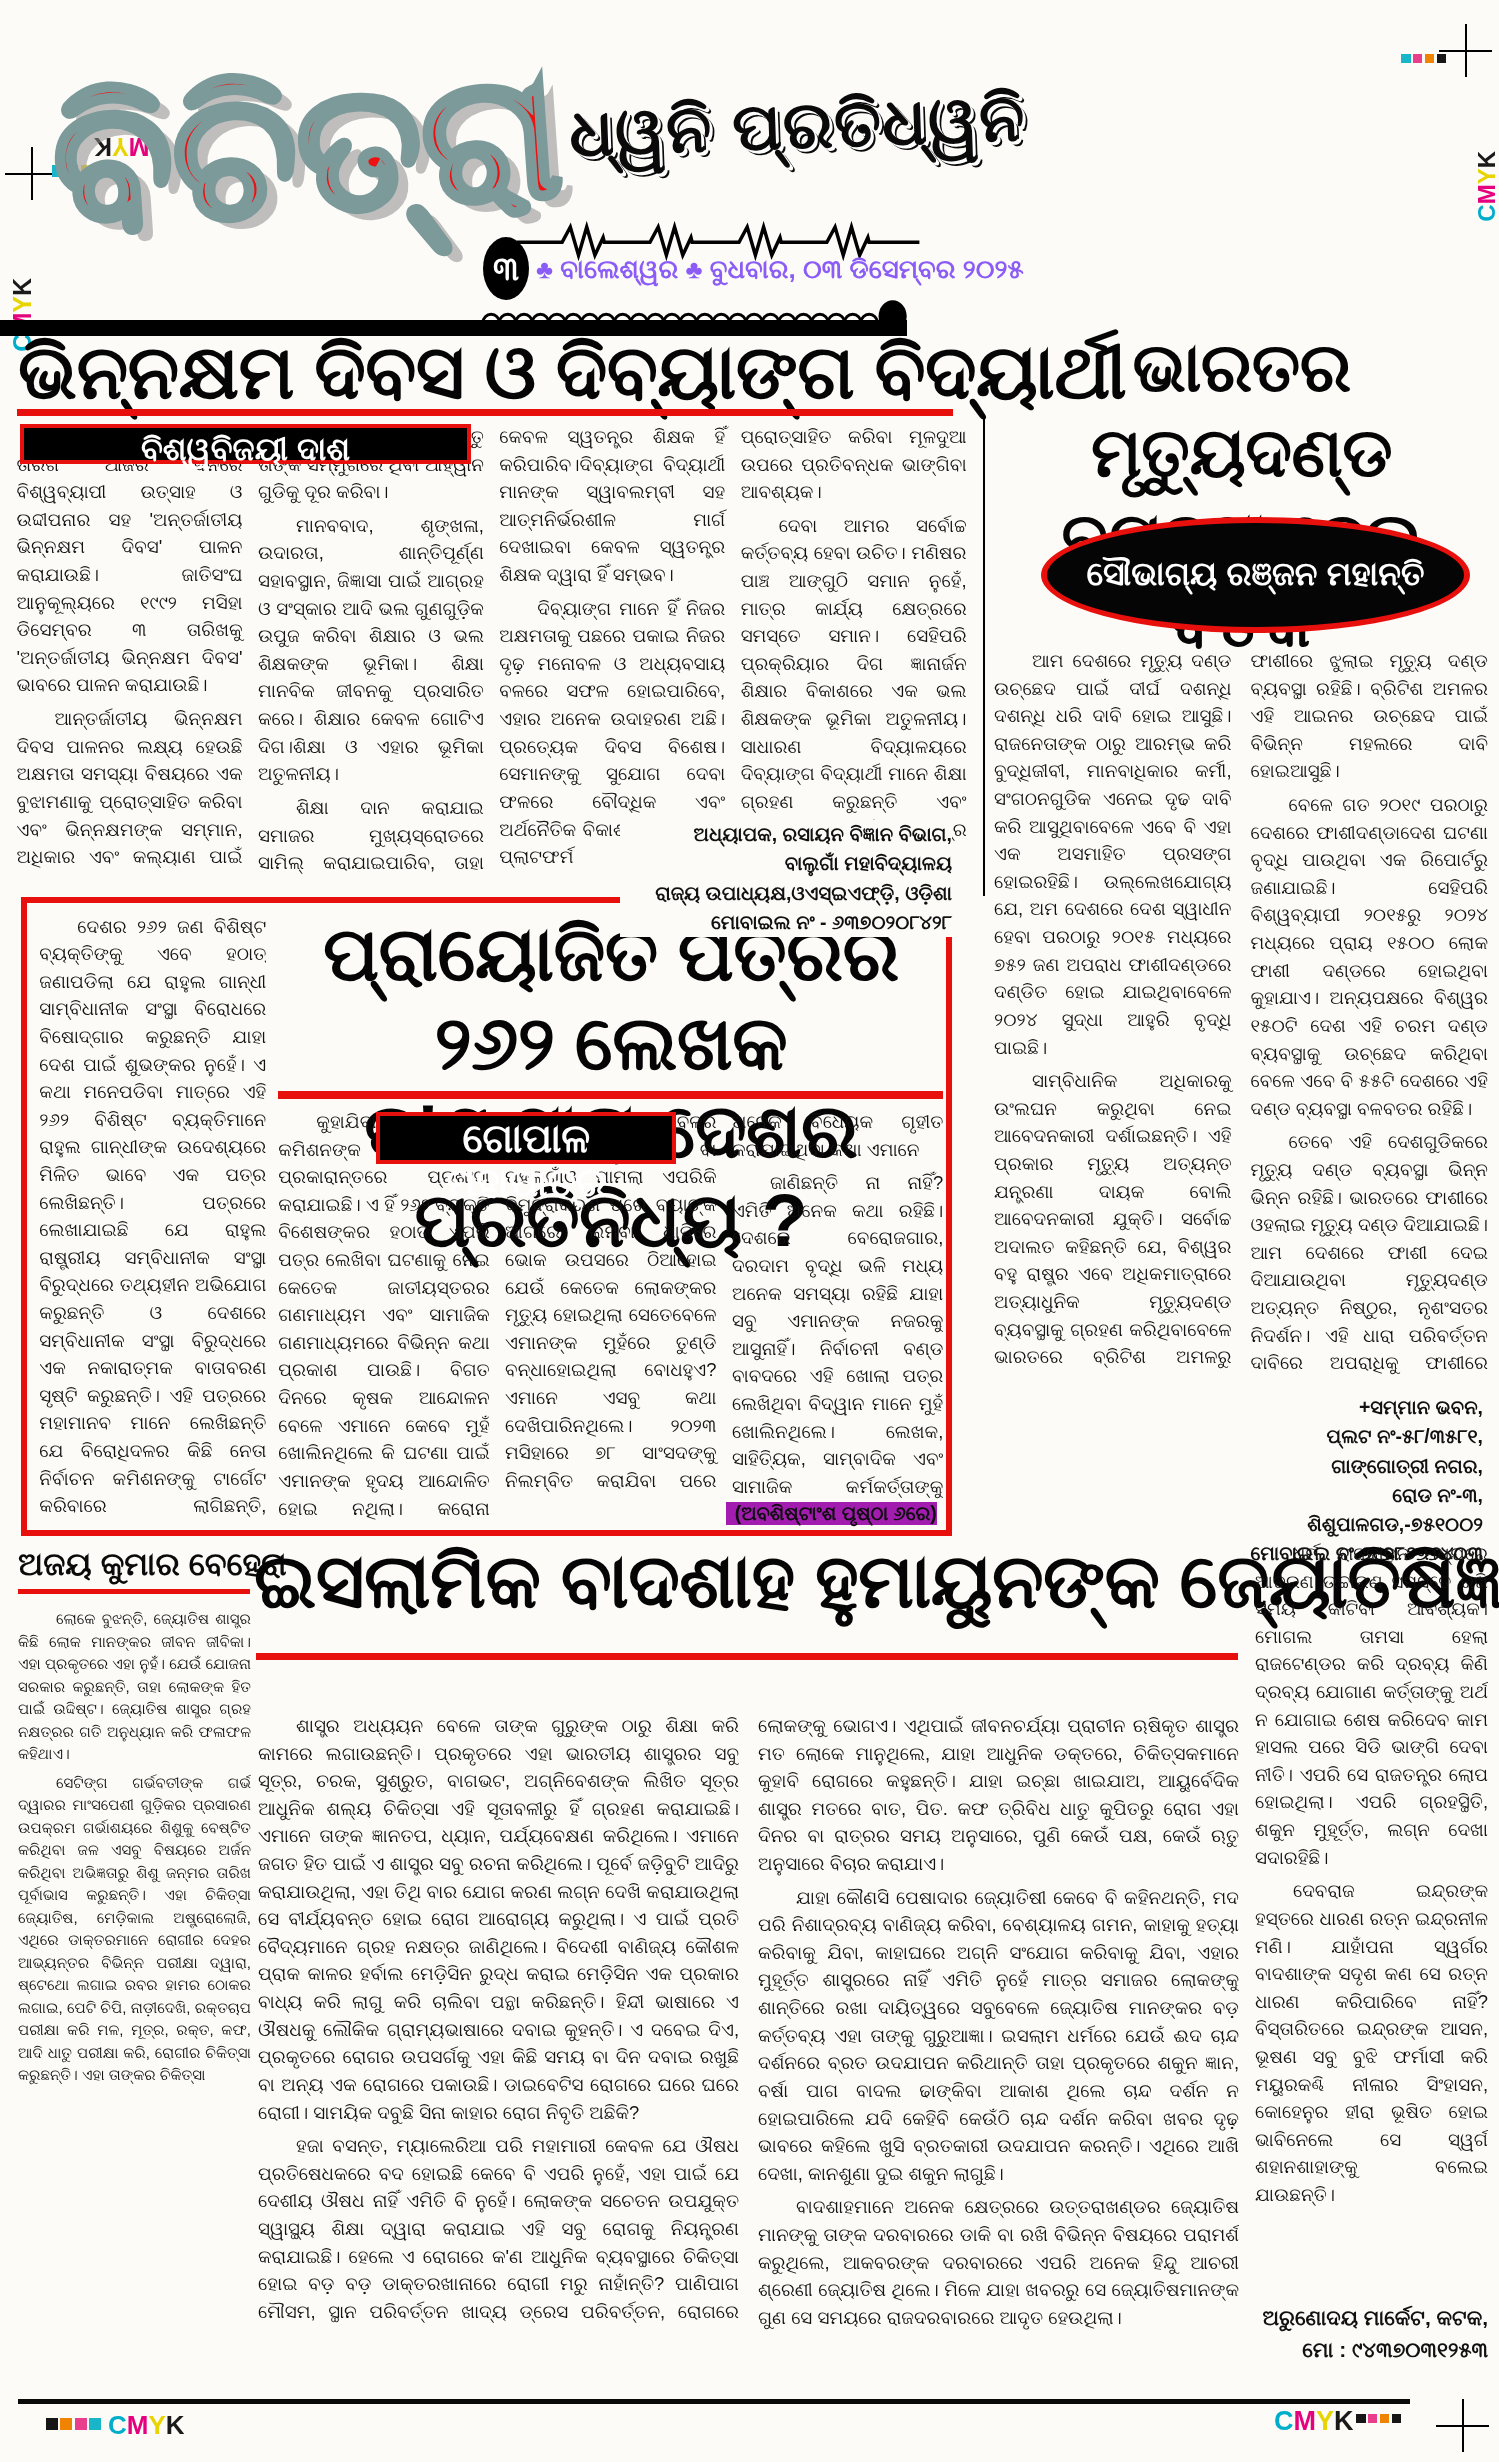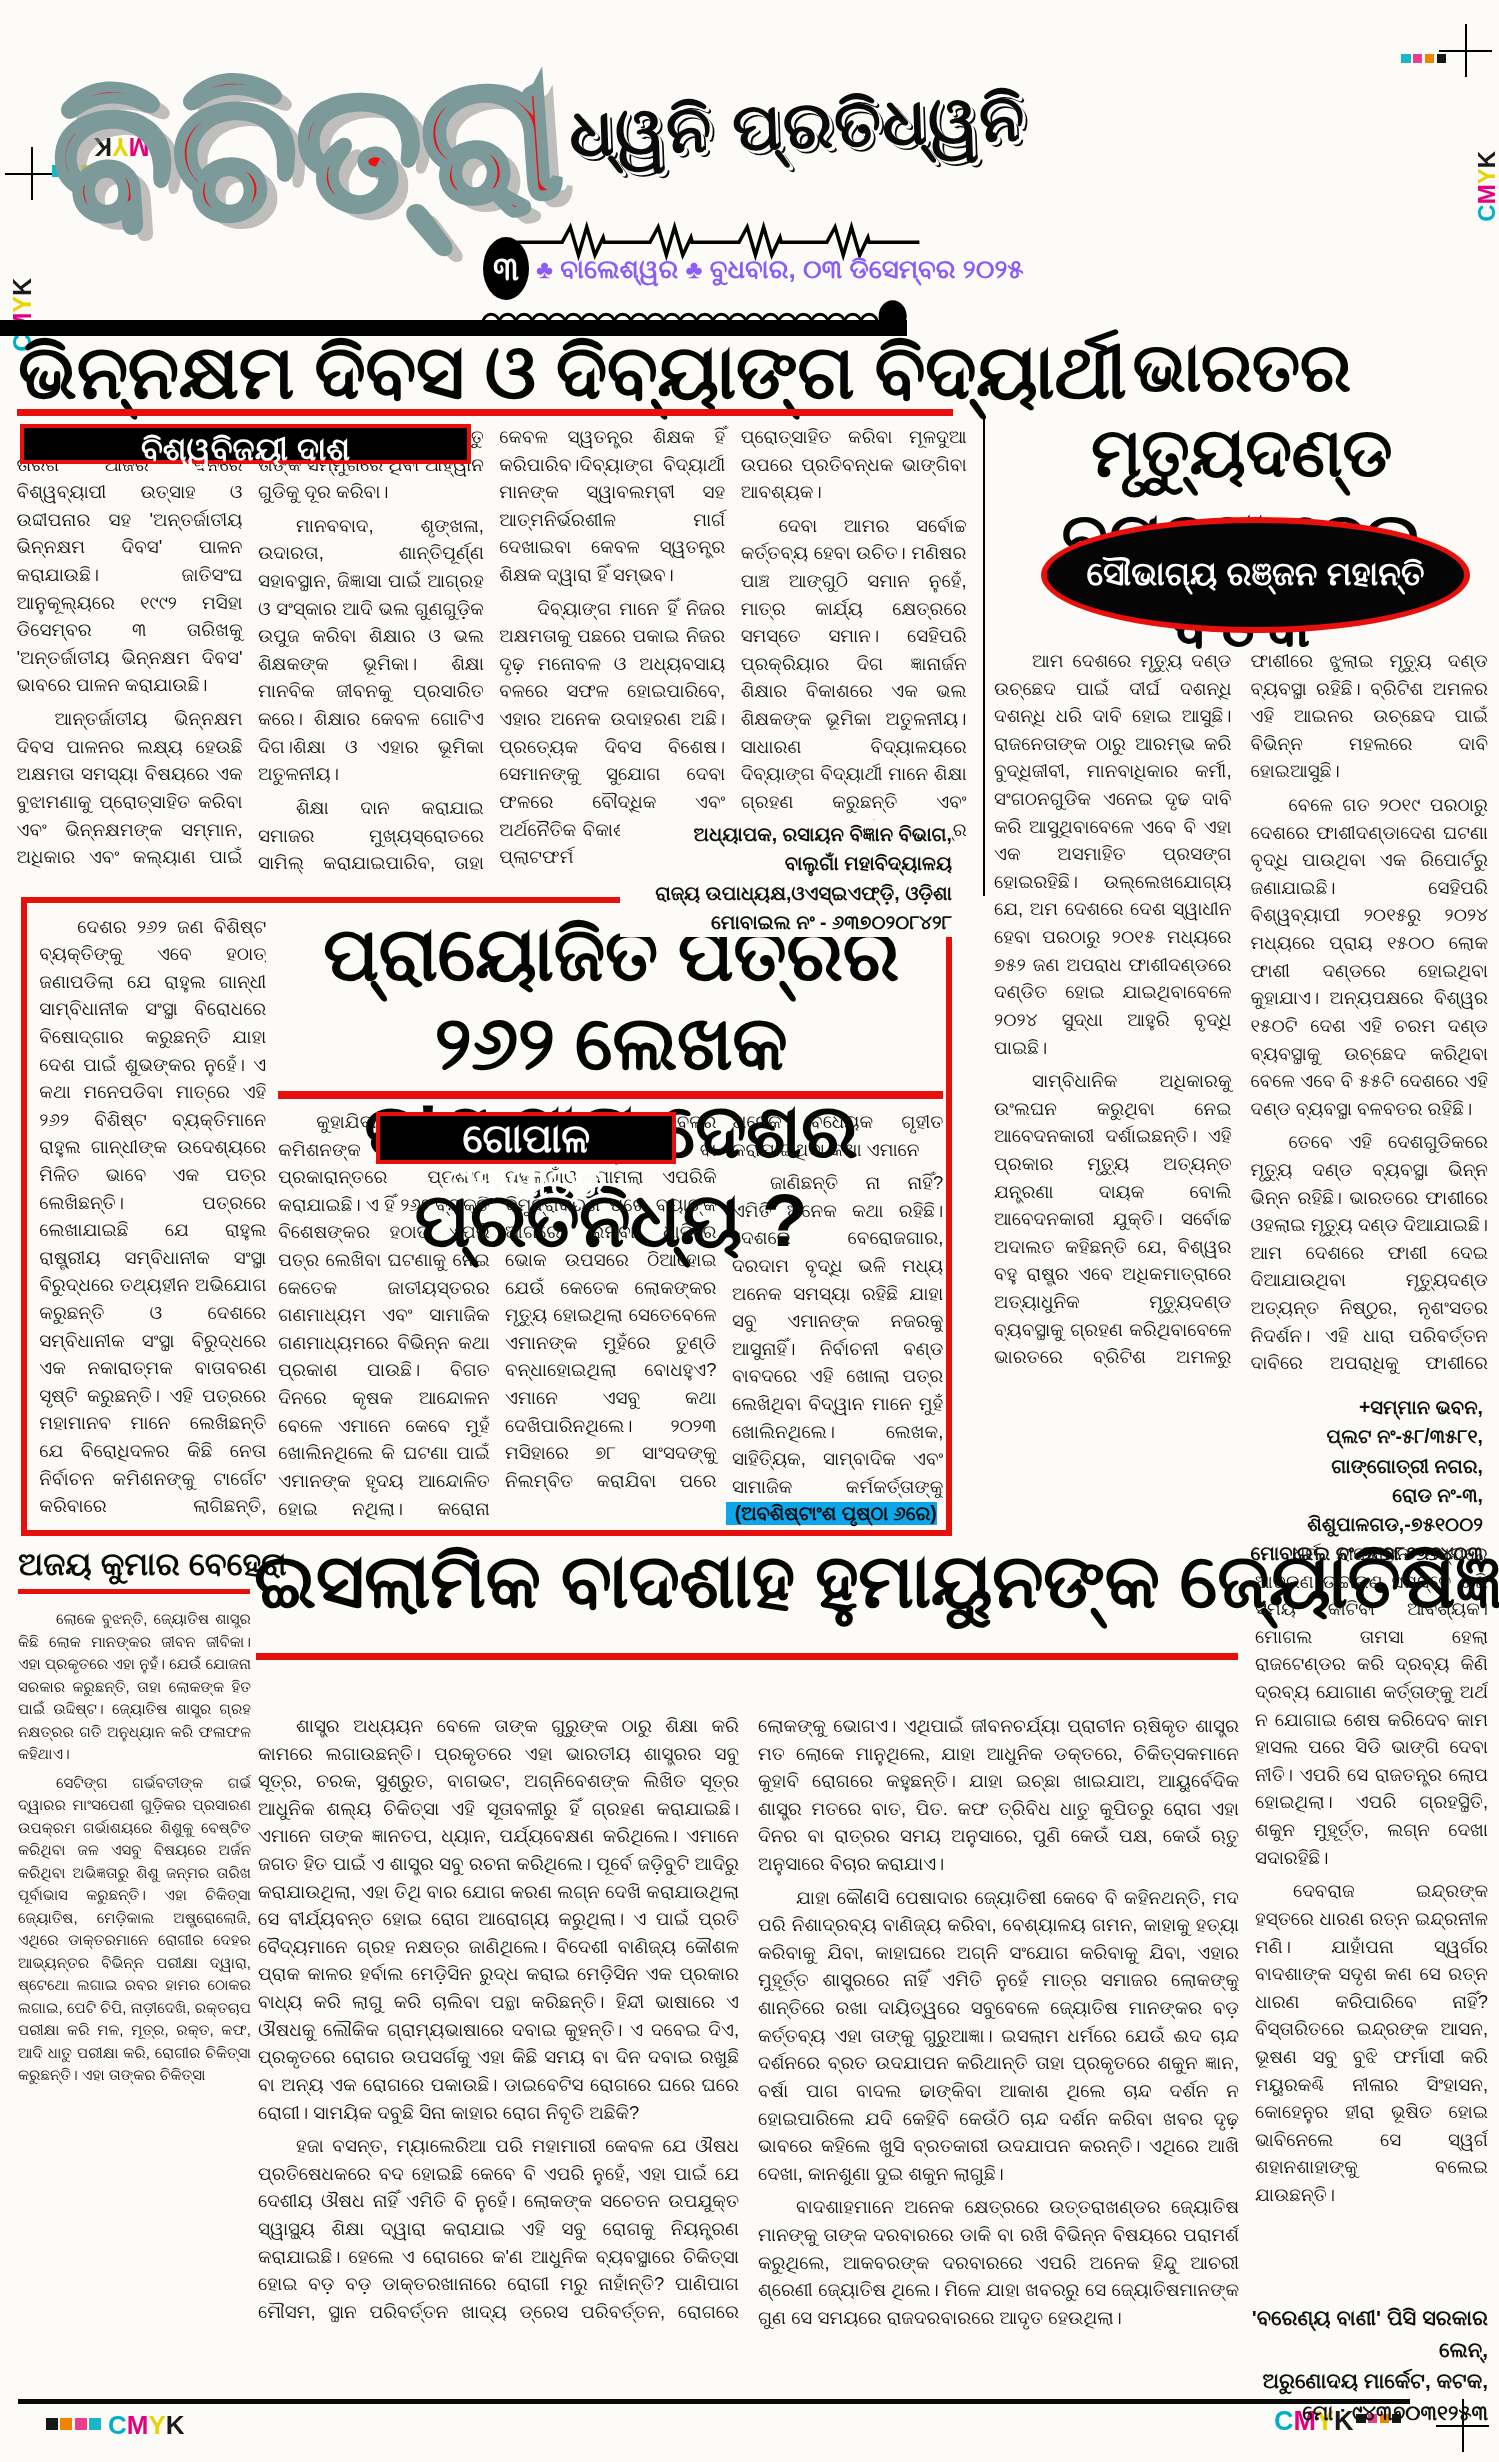--- a/index.html
+++ b/index.html
@@ -132,21 +132,21 @@
     </div>
     <div class="abs red" style="left:251px;top:188px;width:665px;height:7.7px;"></div>
 
     <div class="abs jtext cols3" style="left:251px;top:205px;width:665px;height:415px;z-index:1;">
         <p>କୁହାଯିବା ସହ ନିର୍ବାଚନ କମିଶନଙ୍କ କାର୍ଯ୍ୟକୁ ପ୍ରକାରାନ୍ତରେ ପ୍ରଶଂସା କରାଯାଇଛି। ଏ ହିଁ ୨୬୨ ବ୍ୟକ୍ତି ବିଶେଷଙ୍କର ହଠାତ୍ ଏପରି ପତ୍ର ଲେଖିବା ଘଟଣାକୁ ନେଇ କେତେକ ଜାତୀୟସ୍ତରର ଗଣମାଧ୍ୟମ ଏବଂ ସାମାଜିକ ଗଣମାଧ୍ୟମରେ ବିଭିନ୍ନ କଥା ପ୍ରକାଶ ପାଉଛି। ବିଗତ ଦିନରେ କୃଷକ ଆନ୍ଦୋଳନ ବେଳେ ଏମାନେ କେବେ ମୁହଁ ଖୋଲିନଥିଲେ କି ଘଟଣା ପାଇଁ ଏମାନଙ୍କ ହୃଦୟ ଆନ୍ଦୋଳିତ ହୋଇ ନଥିଲା। କରୋନା ମହାମାରୀ ବେଳର ଅବ୍ୟବସ୍ଥାରେ ହେଉ ବା ପହଲଗାଁଓ ମାମଲା ଏପରିକି ବିମୁଦ୍ରାକରଣ ପରେ ବ୍ୟାଙ୍କ ଆଗରେ ଲମ୍ବା ଧାଡିରେ ଭୋକ ଉପସରେ ଠିଆହୋଇ ଯେଉଁ କେତେକ ଲୋକଙ୍କର ମୃତ୍ୟୁ ହୋଇଥିଲା ସେତେବେଳେ ଏମାନଙ୍କ ମୁହଁରେ ତୁଣ୍ଡି ବନ୍ଧାହୋଇଥିଲା ବୋଧହୁଏ? ଏମାନେ ଏସବୁ କଥା ଦେଖିପାରିନଥିଲେ। ୨୦୨୩ ମସିହାରେ ୭୮ ସାଂସଦଙ୍କୁ ନିଲମ୍ବିତ କରାଯିବା ପରେ ଅନେକ ବିଧେୟକ ଗୃହୀତ କରାଯାଇଥିବା କଥା ଏମାନେ</p>
         <p>ଜାଣିଛନ୍ତି ନା ନାହିଁ? ଏମିତି ଅନେକ କଥା ରହିଛି। ଦେଶରେ ବେରୋଜଗାର, ଦରଦାମ ବୃଦ୍ଧି ଭଳି ମଧ୍ୟ ଅନେକ ସମସ୍ୟା ରହିଛି ଯାହା ସବୁ ଏମାନଙ୍କ ନଜରକୁ ଆସୁନାହିଁ। ନିର୍ବାଚନୀ ବଣ୍ଡ ବାବଦରେ ଏହି ଖୋଲା ପତ୍ର ଲେଖିଥିବା ବିଦ୍ୱାନ ମାନେ ମୁହଁ ଖୋଲିନଥିଲେ। ଲେଖକ, ସାହିତ୍ୟିକ, ସାମ୍ବାଦିକ ଏବଂ ସାମାଜିକ କର୍ମକର୍ତ୍ତାଙ୍କୁ ଜେଲରେ ପୁରାଯାଉଛି। ଏହି ୨୬୨ କ'ଣ ଏକଥା ଜାଣିନାହାଁନ୍ତି ନା ଜାଣିବାକୁ ଚେଷ୍ଟା କରିନାହାଁନ୍ତି? ଅସହମତି ଜାହିର କରି କେତେ ଯେ ଜେଲରେ ସଢୁଛନ୍ତି ସେ କଥା ଜଣାନାହିଁ କିନ୍ତୁ ସବୁ ନିର୍ବାଚନ ବେଳେ ରାମ- ରହୀମ ଭଳି ଅପରାଧିଙ୍କୁ ପାରୋଲରେ ଜେଲରୁ ବାହାର କରାଯାଉଛି। ଆଶାରାମଙ୍କୁ ଜାମିନ ମିଳିଯାଉଛି। ହଜାର ହଜାର କୋଟିର ଠକେଇ (ଘୋଟାଲା) କରିଥିବା ଲୋକେ ମଜାରେ ବୁଲୁଛନ୍ତି। ଶିଳ୍ପପତିଙ୍କ ଲକ୍ଷଲକ୍ଷ କୋଟି ଟଙ୍କା ଛାଡ କରାଯାଉଛି। ଏବାବଦରେ କ'ଣ ଏହି ୨୬୨ ପତ୍ର ଲେଖକ ବିଦ୍ୱାନ ମାନେ ଅନଭିଜ୍ଞ କି? ଏମାନେତ କେବେ ଏସବୁ ପ୍ରସଙ୍ଗରେ ପତ୍ର ଲେଖିନାହାଁନ୍ତି? ବିନା</p>
       </div>
 
     <div class="abs byline-box" style="left:349px;top:209px;width:300px;height:52px;font-size:40px;line-height:44px;z-index:2;">ଗୋପାଳ ମହାପାତ୍ର</div>
 
-    <div class="abs" style="right:9.5px;bottom:4.7px;font-size:19.5px;font-weight:700;background:#0ea5e9;padding-left:8.3px;z-index:3;">(ଅବଶିଷ୍ଟାଂଶ ପୃଷ୍ଠା ୬ରେ)</div>
+    <div class="abs" style="right:9.5px;bottom:4.7px;font-size:19.5px;font-weight:700;background:#a21caf;padding-left:8.3px;z-index:3;">(ଅବଶିଷ୍ଟାଂଶ ପୃଷ୍ଠା ୬ରେ)</div>
   </div>
 
   <div class="abs" style="left:18px;top:1546px;width:232px;text-align:center;font-size:32px;font-weight:800;color:#0a0a0a;
               border-bottom:5.3px solid #e8100c;padding-bottom:6px;white-space:nowrap;">ଅଜୟ କୁମାର ବେହେରା</div>
 
   <div class="abs headline" style="left:254px;top:1538px;width:986px;font-size:75px;text-align:center;white-space:nowrap;">ଇସଲାମିକ ବାଦଶାହ ହୁମାୟୁନଙ୍କ ଜ୍ୟୋତିଷିଜ୍ଞାନ</div>
   <div class="abs red" style="left:256px;top:1653px;width:982px;height:7.1px;"></div>
 
   <div class="abs jtext" style="left:18px;top:1608px;width:233px;height:789px;font-size:15px;">
       <p>ଲୋକେ ବୁଝନ୍ତି, ଜ୍ୟୋତିଷ ଶାସ୍ତ୍ର କିଛି ଲୋକ ମାନଙ୍କର ଜୀବନ ଜୀବିକା। ଏହା ପ୍ରକୃତରେ ଏହା ନୁହଁ। ଯେଉଁ ଯୋଜନା ସରକାର କରୁଛନ୍ତି, ତାହା ଲୋକଙ୍କ ହିତ ପାଇଁ ଉଦ୍ଦିଷ୍ଟ। ଜ୍ୟୋତିଷ ଶାସ୍ତ୍ର ଗ୍ରହ ନକ୍ଷତ୍ରର ଗତି ଅନୁଧ୍ୟାନ କରି ଫଳାଫଳ କହିଥାଏ।</p>
@@ -159,21 +159,20 @@
       <p>ଯାହା କୌଣସି ପେଷାଦାର ଜ୍ୟୋତିଷୀ କେବେ ବି କହିନଥନ୍ତି, ମଦ ପରି ନିଶାଦ୍ରବ୍ୟ ବାଣିଜ୍ୟ କରିବା, ବେଶ୍ୟାଳୟ ଗମନ, କାହାକୁ ହତ୍ୟା କରିବାକୁ ଯିବା, କାହାଘରେ ଅଗ୍ନି ସଂଯୋଗ କରିବାକୁ ଯିବା, ଏହାର ମୁହୂର୍ତ୍ତ ଶାସ୍ତ୍ରରେ ନାହିଁ ଏମିତି ନୁହେଁ ମାତ୍ର ସମାଜର ଲୋକଙ୍କୁ ଶାନ୍ତିରେ ରଖା ଦାୟିତ୍ୱରେ ସବୁବେଳେ ଜ୍ୟୋତିଷ ମାନଙ୍କର ବଡ଼ କର୍ତ୍ତବ୍ୟ ଏହା ତାଙ୍କୁ ଗୁରୁଆଜ୍ଞା। ଇସଲାମ ଧର୍ମରେ ଯେଉଁ ଈଦ ଚାନ୍ଦ ଦର୍ଶନରେ ବ୍ରତ ଉଦଯାପନ କରିଥାନ୍ତି ତାହା ପ୍ରକୃତରେ ଶକୁନ ଜ୍ଞାନ, ବର୍ଷା ପାଗ ବାଦଲ ଢାଙ୍କିବା ଆକାଶ ଥିଲେ ଚାନ୍ଦ ଦର୍ଶନ ନ ହୋଇପାରିଲେ ଯଦି କେହିବି କେଉଁଠି ଚାନ୍ଦ ଦର୍ଶନ କରିବା ଖବର ଦୃଢ଼ ଭାବରେ କହିଲେ ଖୁସି ବ୍ରତକାରୀ ଉଦଯାପନ କରନ୍ତି। ଏଥିରେ ଆଖି ଦେଖା, କାନଶୁଣା ଦୁଇ ଶକୁନ ଲାଗୁଛି।</p>
       <p>ବାଦଶାହମାନେ ଅନେକ କ୍ଷେତ୍ରରେ ଉତ୍ତରାଖଣ୍ଡର ଜ୍ୟୋତିଷ ମାନଙ୍କୁ ତାଙ୍କ ଦରବାରରେ ଡାକି ବା ରଖି ବିଭିନ୍ନ ବିଷୟରେ ପରାମର୍ଶ କରୁଥିଲେ, ଆକବରଙ୍କ ଦରବାରରେ ଏପରି ଅନେକ ହିନ୍ଦୁ ଆଚରୀ ଶ୍ରେଣୀ ଜ୍ୟୋତିଷ ଥିଲେ। ମିଳେ ଯାହା ଖବରରୁ ସେ ଜ୍ୟୋତିଷମାନଙ୍କ ଗୁଣ ସେ ସମୟରେ ରାଜଦରବାରରେ ଆଦୃତ ହେଉଥିଲା।</p>
     </div>
 
   <div class="abs jtext" style="left:1255px;top:1540px;width:233px;height:757px;">
       <p>ଧର୍ମ, ରାଜକାନୁନ ମଧ୍ୟରେ ଆଚରଣ ଉଚ୍ଚାରଣ ସମସ୍ତେ ରଖି ସମୟ କାଟିବା ଆବଶ୍ୟକ। ମୋଗଲ ତାମସା ହେଲା ରାଜଟେଣ୍ଡର କରି ଦ୍ରବ୍ୟ କିଣି ଦ୍ରବ୍ୟ ଯୋଗାଣ କର୍ତ୍ତାଙ୍କୁ ଅର୍ଥ ନ ଯୋଗାଇ ଶେଷ କରିଦେବ କାମ ହାସଲ ପରେ ସିଡି ଭାଙ୍ଗି ଦେବା ନୀତି। ଏପରି ସେ ରାଜତନ୍ତ୍ର ଲୋପ ହୋଇଥିଲା। ଏପରି ଗ୍ରହସ୍ଥିତି, ଶକୁନ ମୁହୂର୍ତ୍ତ, ଲଗ୍ନ ଦେଖା ସଦାରହିଛି।</p>
       <p>ଦେବରାଜ ଇନ୍ଦ୍ରଙ୍କ ହସ୍ତରେ ଧାରଣ ରତ୍ନ ଇନ୍ଦ୍ରନୀଳ ମଣି। ଯାହାଁପନା ସ୍ୱର୍ଗର ବାଦଶାଙ୍କ ସଦୃଶ କଣ ସେ ରତ୍ନ ଧାରଣ କରିପାରିବେ ନାହିଁ? ବିସ୍ତାରିତରେ ଇନ୍ଦ୍ରଙ୍କ ଆସନ, ଭୂଷଣ ସବୁ ବୁଝି ଫର୍ମାସୀ କରି ମୟୁରକଣ୍ଢି ନୀଳାର ସିଂହାସନ, କୋହେନୁର ହୀରା ଭୂଷିତ ହୋଇ ଭାବିନେଲେ ସେ ସ୍ୱର୍ଗ ଶହାନଶାହାଙ୍କୁ ବଲେଇ ଯାଉଛନ୍ତି।</p>
     </div>
 
   <div class="abs attr" style="left:1250px;top:2302px;width:238px;font-size:21px;">
-    <div>'ବରେଣ୍ୟ ବାଣୀ' ପିସି ସରକାର ଲେନ୍,</div>
     <div>ଅରୁଣୋଦୟ ମାର୍କେଟ, କଟକ,</div>
     <div>ମୋ : ୯୪୩୭୦୩୧୨୫୩</div>
   </div>
 
   <div class="abs" style="left:18px;top:2399px;width:1392px;height:4.7px;background:#0a0a0a;"></div>
 
 </div>
 
 
 </body></html>

